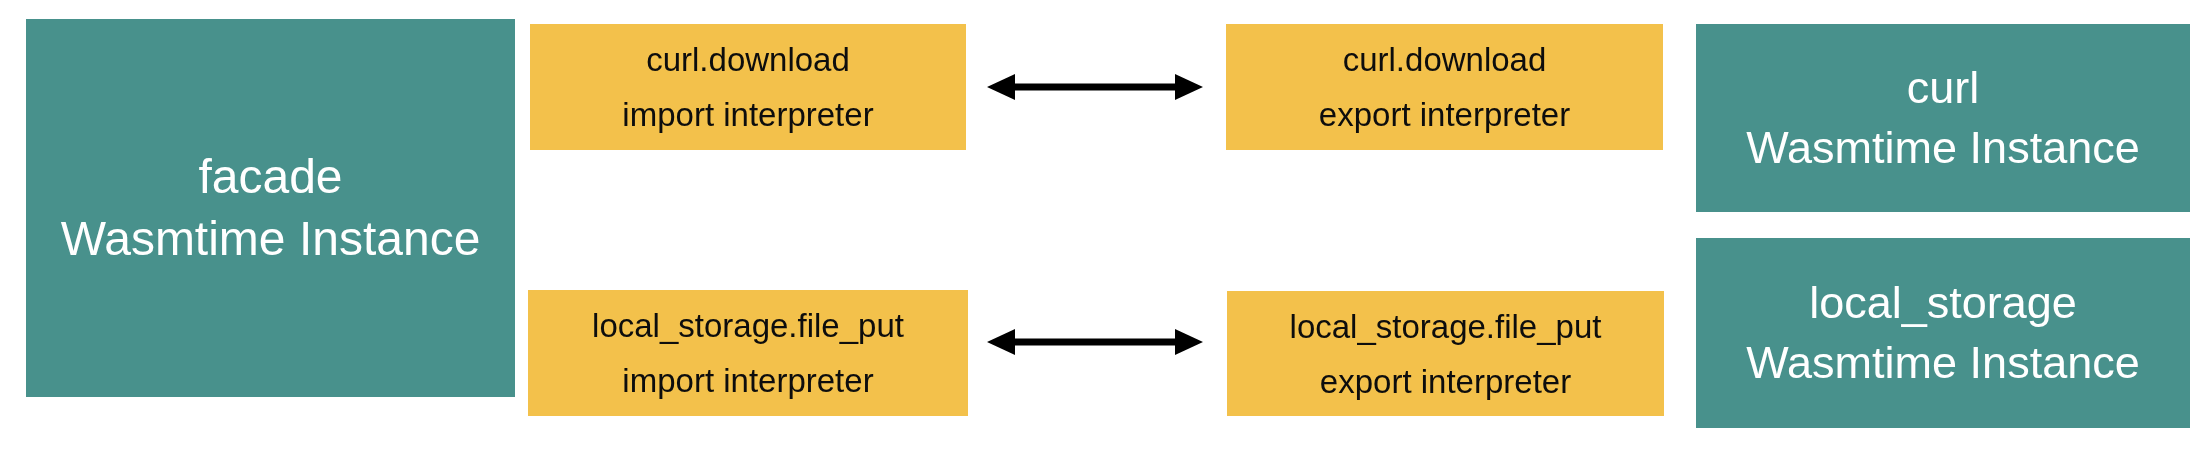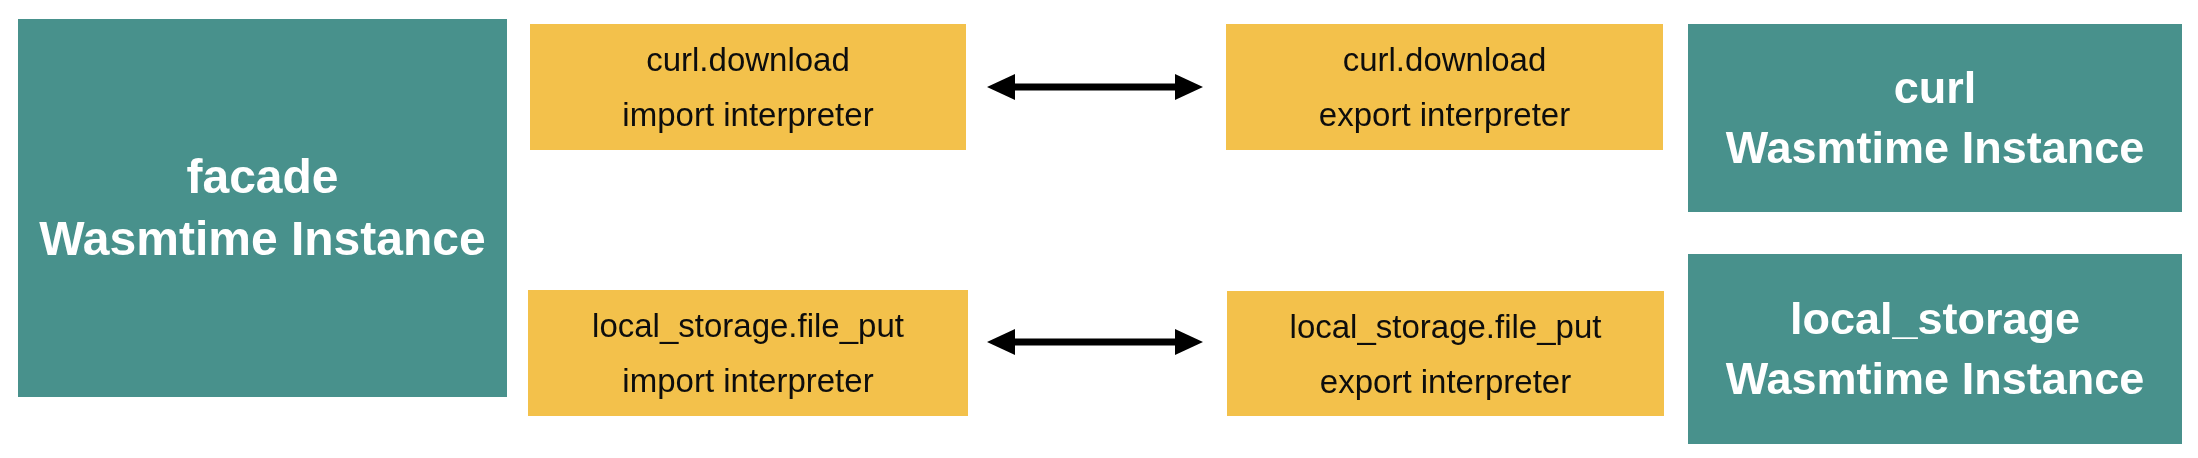--- a/index.html
+++ b/index.html
@@ -18,21 +18,22 @@
     align-items: center;
     justify-content: center;
     text-align: center;
     box-sizing: border-box;
   }
   .instance-box {
     background: var(--teal, #48918C);
     color: var(--text-on-teal, #ffffff);
     font-size: 45px;
     line-height: 60px;
-    font-weight: 700;
+    font-weight: 400;
+    margin-left: 8px;
   }
   .instance-box.facade { font-size: 48px; line-height: 62px; }
   .interp-box {
     background: var(--yellow, #F3C14B);
     color: var(--text-on-yellow, #0d0d0d);
     font-size: 33px;
     line-height: 55px;
     font-weight: 400;
   }
   .interp-box .kw { font-weight: 400; }
@@ -93,18 +94,18 @@
   </svg>
 
   <div class="box interp-box" style="left:1227px;top:291px;width:437px;height:125px">
     <div>local_storage.file_put</div>
     <div>
       <span class="kw">export</span>
       <span>interpreter</span>
     </div>
   </div>
 
-  <div class="box instance-box" style="left:1688px;top:254px;width:494px;height:190px">
+  <div class="box instance-box" style="left:1688px;top:238px;width:494px;height:190px">
     <div>local_storage</div>
     <div>Wasmtime Instance</div>
   </div>
 
 </div>
 
 </body></html>

